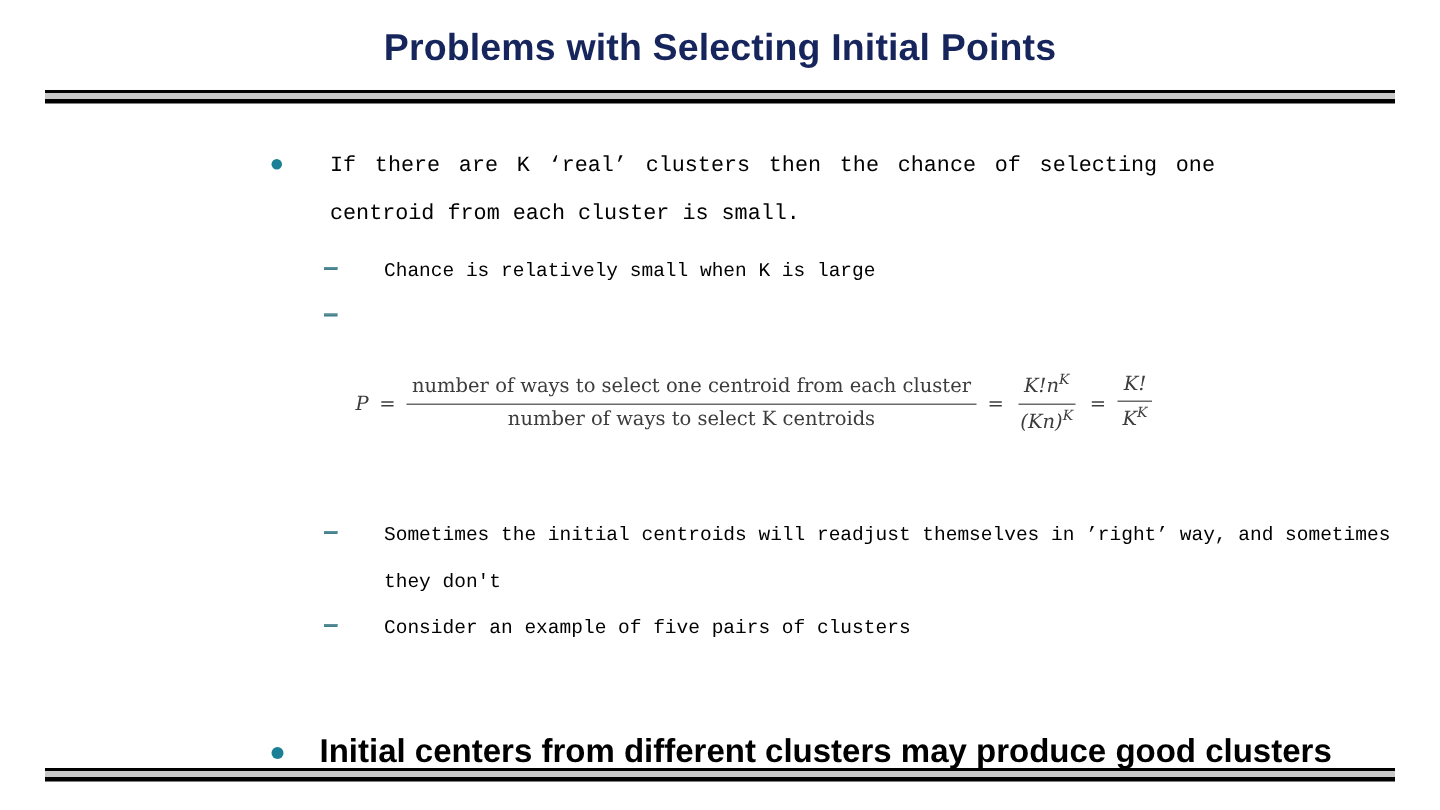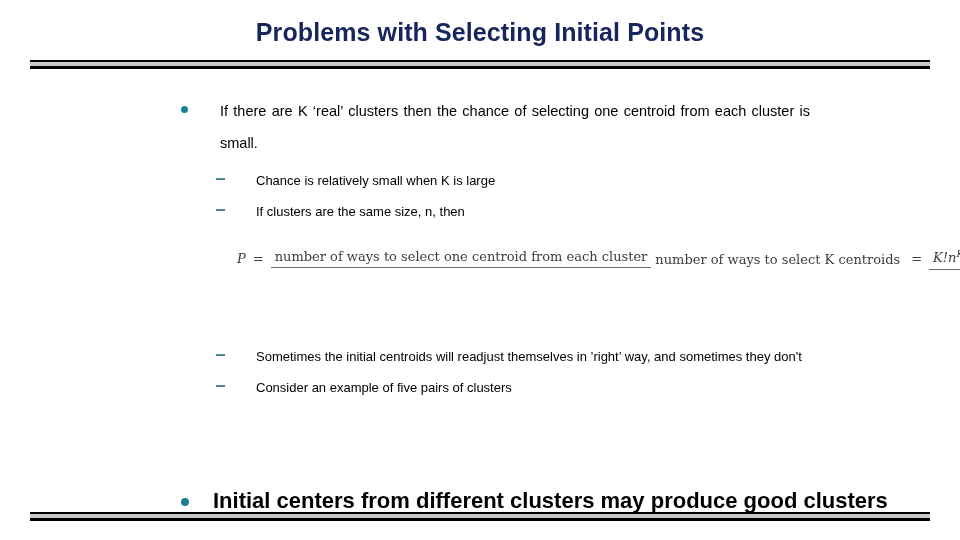--- a/index.html
+++ b/index.html
@@ -69,20 +69,21 @@
   }
   .rule-top { top: 60px; }
   .rule-bottom { top: 512px; }
 
   
   .content {
     position: absolute;
     top: 95px;
     left: 0;
     width: 960px;
+    font-family: Liberation Mono, monospace;
   }
 
   
   .l1 {
     position: relative;
     padding-left: 220px;
     padding-right: 150px;
     margin-bottom: 6px;
   }
   .l1 .dot {
@@ -140,21 +141,21 @@
     color: #3c3c3c;
     white-space: nowrap;
   }
   .formula .italic { font-style: italic; }
   .formula .eq {
     margin: 0 7px;
     font-size: 13px;
   }
   .frac {
     display: inline-flex;
-    flex-direction: row;
+    flex-direction: column;
     align-items: center;
     vertical-align: middle;
   }
   .frac .num {
     padding: 0 4px 2px 4px;
     border-bottom: 1px solid #6a6a6a;
     line-height: 1.25;
   }
   .frac .den {
     padding: 2px 4px 0 4px;
@@ -214,21 +215,20 @@
       <div class="txt">If there are K ‘real’ clusters then the chance of selecting one centroid from each cluster is small.</div>
     </div>
 
     <div class="l2">
       <span class="dash"></span>
       <div class="txt">Chance is relatively small when K is large</div>
     </div>
 
     <div class="l2">
       <span class="dash"></span>
-      <div class="txt">If clusters are the same size, n, then</div>
     </div>
 
   </div>
 
   <div class="formula-wrap">
     <div class="formula">
       <span class="italic">P</span>
       <span class="eq">=</span>
       <span class="frac">
         <span class="num">number of ways to select one centroid from each cluster</span>

